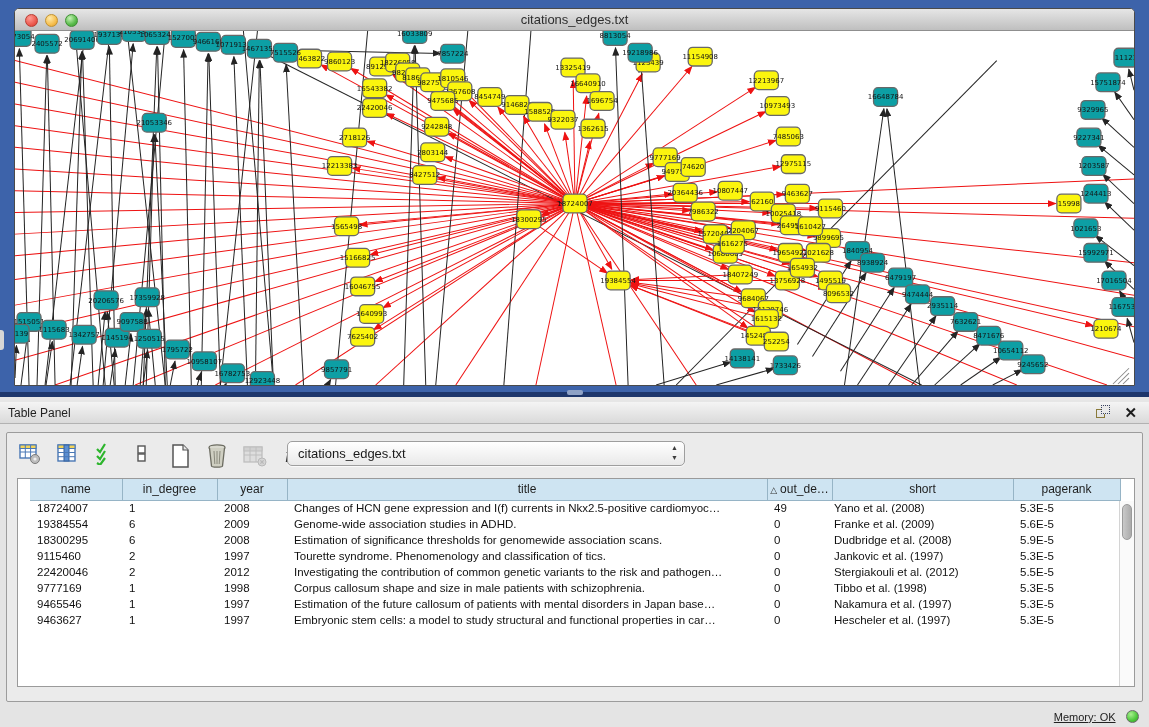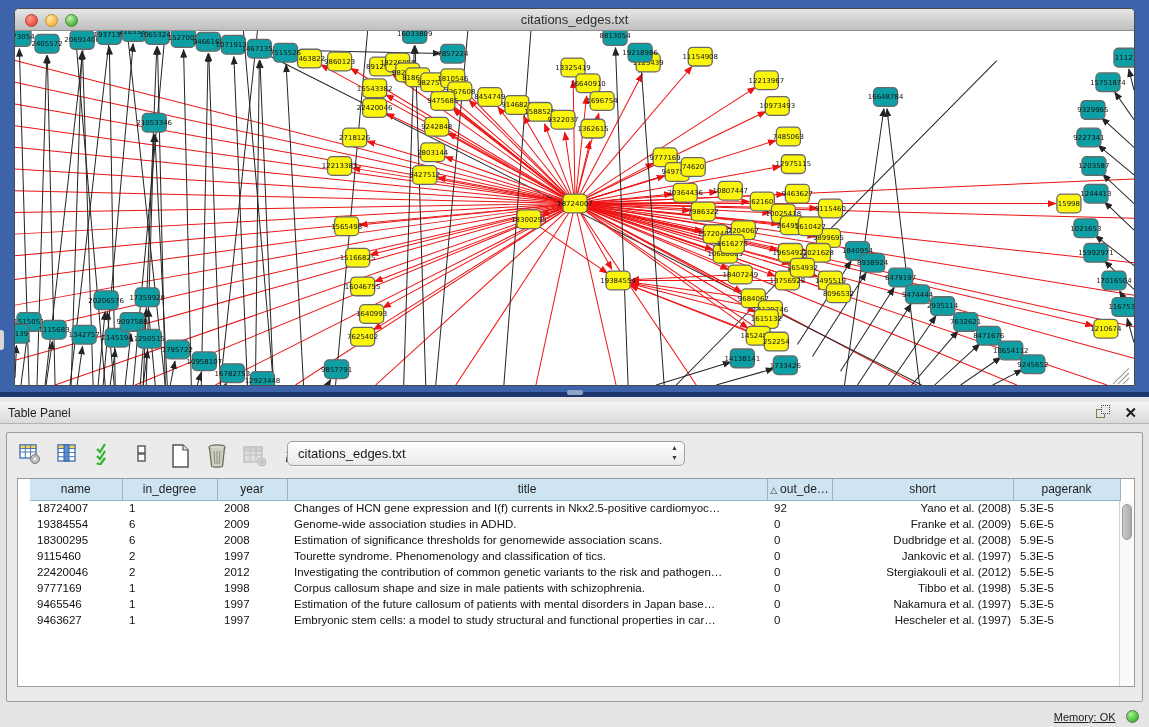--- a/index.html
+++ b/index.html
@@ -61,21 +61,21 @@
   
   #tbl-wrap { position:absolute; left:10px; right:7px; top:45px; bottom:14px;
     background:#fff; border:1px solid #9a9a9a; overflow:hidden;padding-left:12px; }
   table#node-table { border-collapse:collapse; table-layout:fixed; width:1090px; }
   #node-table th { height:21px; background:#cee4f2; border-right:1px solid #96b4c6;
     border-bottom:1px solid #96b4c6; font-size:12px; font-weight:normal; color:#1d1d1d;
     text-align:center; overflow:hidden; white-space:nowrap; }
   #node-table th .sort-tri { font-size:9px; color:#333; margin-right:3px; }
   #node-table td { height:16px; font-size:11.5px; color:#111; padding:0 2px 0 7px;
     white-space:nowrap; overflow:hidden; text-overflow:ellipsis; border:none; }
-  #node-table td.c-short { text-align:right; padding-left:2px; }
+  #node-table td.c-short { text-align:left; padding-left:2px; }
   #vscroll { position:absolute; right:0; top:22px; bottom:0; width:15px;
     background:#fafafa; border-left:1px solid #d4d4d4; }
   #vthumb { position:absolute; left:2px; top:3px; width:10px; height:36px;
     background:linear-gradient(90deg,#c9c9c9,#ababab); border-radius:6px;
     border:1px solid #9a9a9a; }
 
   
   #status-bar { position:absolute; right:10px; bottom:4px; height:16px; }
   #mem-label { font-size:11px; color:#222; vertical-align:middle; margin-right:6px;text-decoration:underline; }
   #mem-dot { display:inline-block; width:13px; height:13px; border-radius:50%;
@@ -889,21 +889,21 @@
                 <th>short</th>
                 <th>pagerank</th>
               </tr>
             </thead>
           <tbody>
               <tr>
                 <td class="c-name">18724007</td>
                 <td class="c-indeg">1</td>
                 <td class="c-year">2008</td>
                 <td class="c-title">Changes of HCN gene expression and I(f) currents in Nkx2.5-positive cardiomyoc…</td>
-                <td class="c-out">92</td>
+                <td class="c-out">49</td>
                 <td class="c-short">Yano et al. (2008)</td>
                 <td class="c-pr">5.3E-5</td>
               </tr>
               <tr>
                 <td class="c-name">19384554</td>
                 <td class="c-indeg">6</td>
                 <td class="c-year">2009</td>
                 <td class="c-title">Genome-wide association studies in ADHD.</td>
                 <td class="c-out">0</td>
                 <td class="c-short">Franke et al. (2009)</td>

